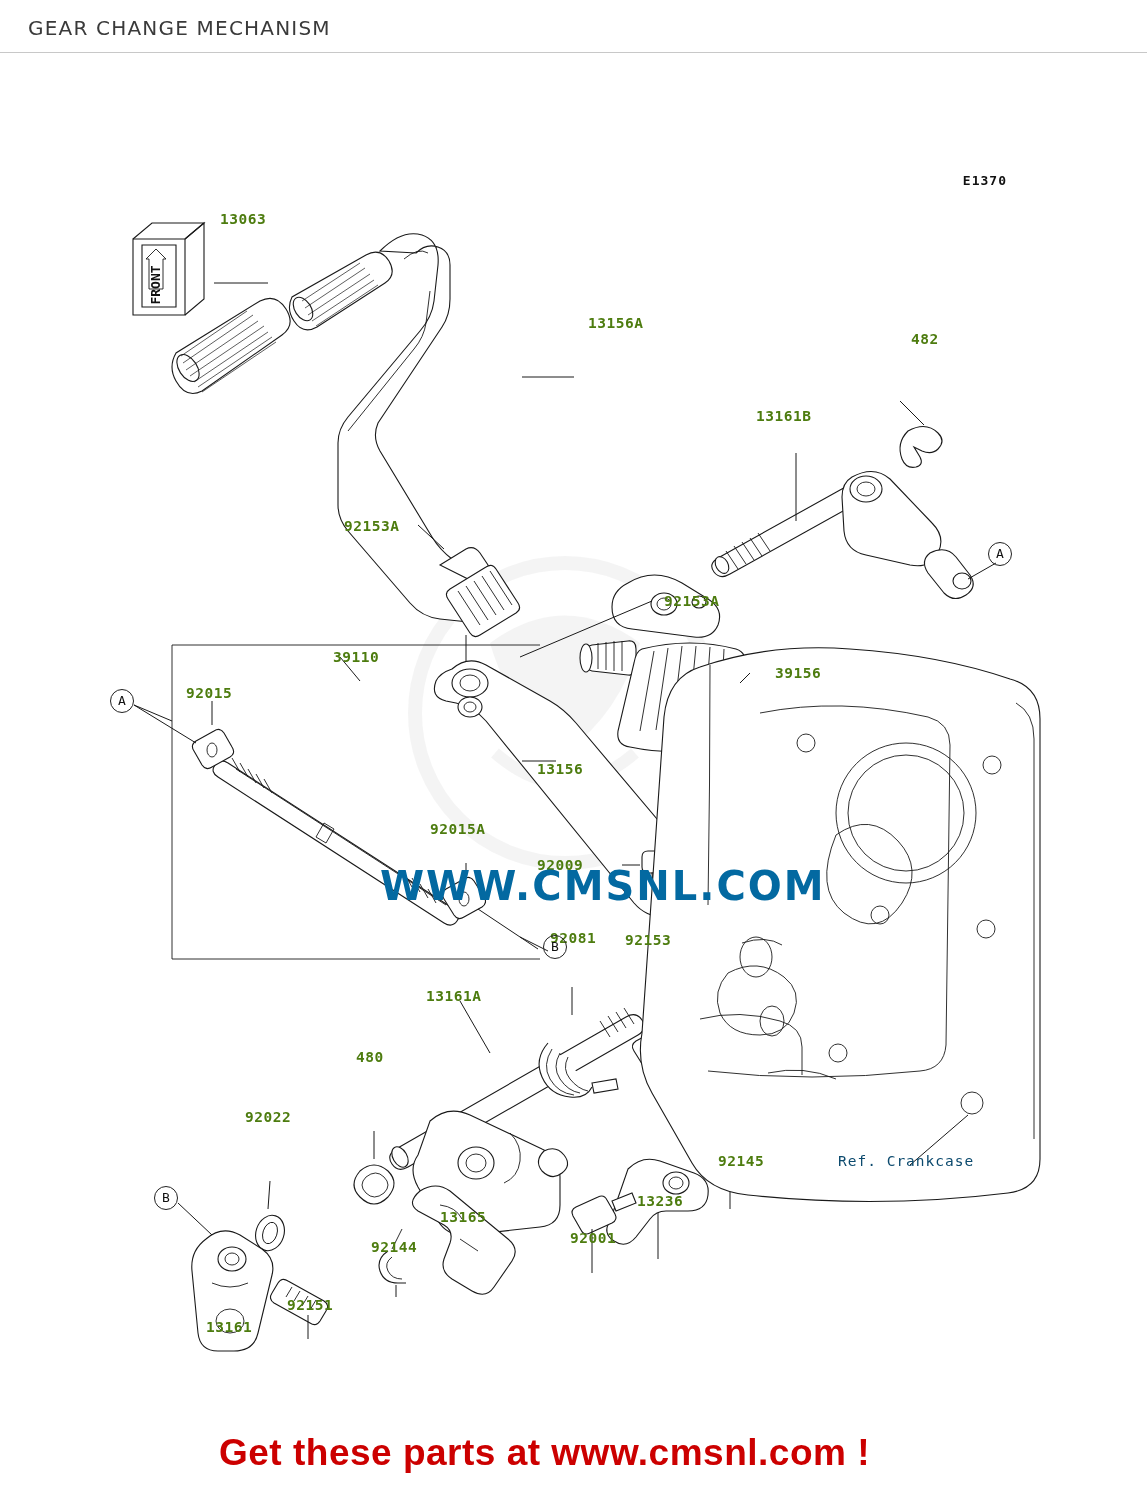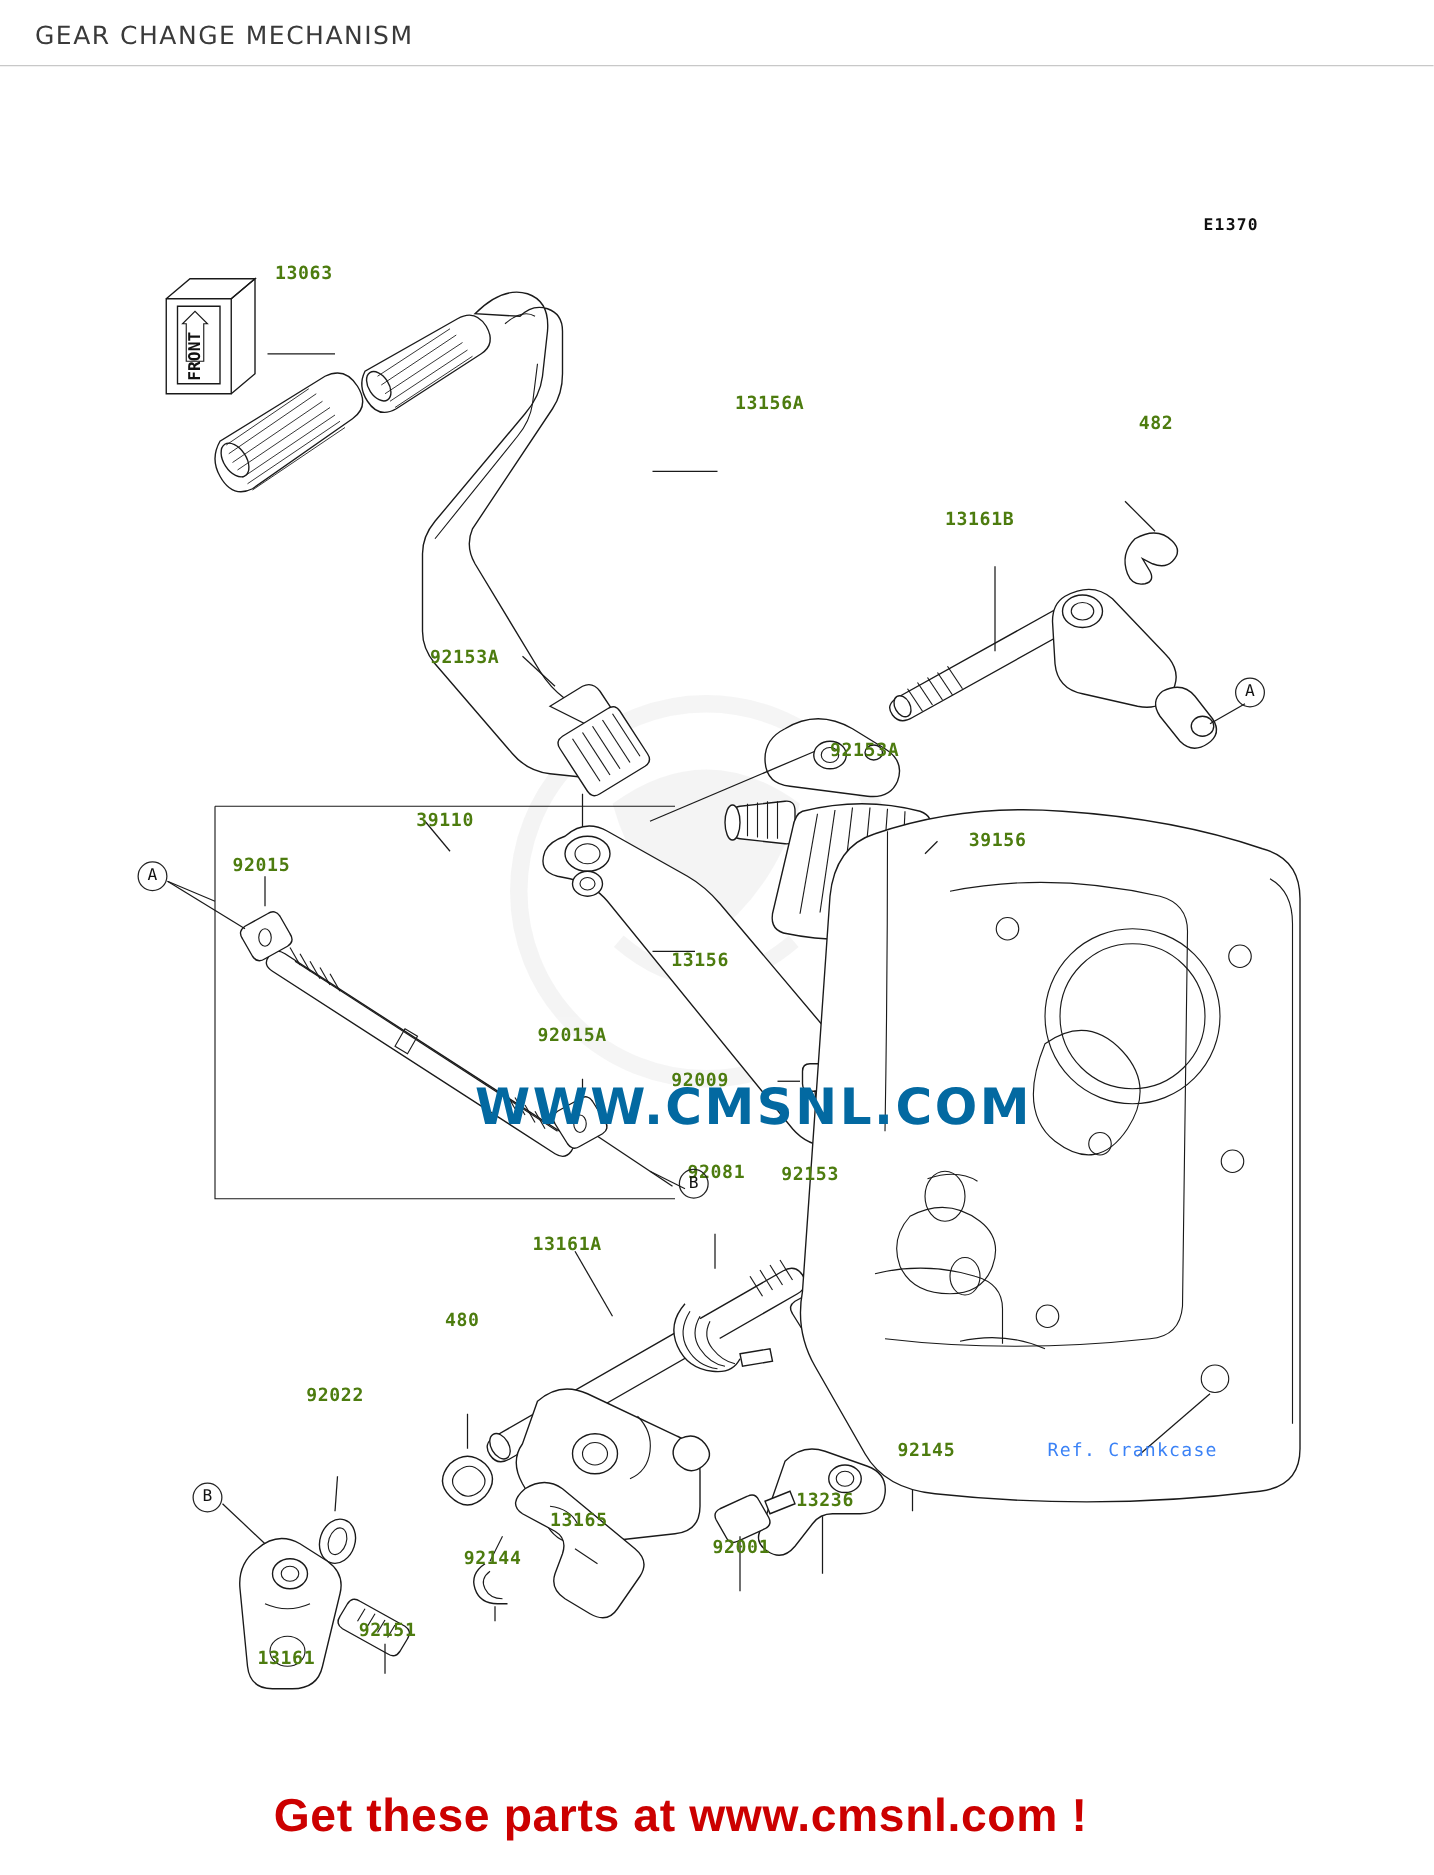--- a/index.html
+++ b/index.html
@@ -57,21 +57,21 @@
     font-weight: bold;
     letter-spacing: 0.5px;
     color: #4d7c0f;
     white-space: nowrap;
   }
   .reftext {
     position: absolute;
     font-family: "DejaVu Sans Mono", monospace;
     font-size: 14.5px;
     letter-spacing: 1px;
-    color: #3b82f6;
+    color: #0c4a6e;
     white-space: nowrap;
   }
   .circle-label {
     position: absolute;
     width: 22px;
     height: 22px;
     border: 1.4px solid #222;
     border-radius: 50%;
     font-family: "DejaVu Sans Mono", monospace;
     font-size: 13px;

